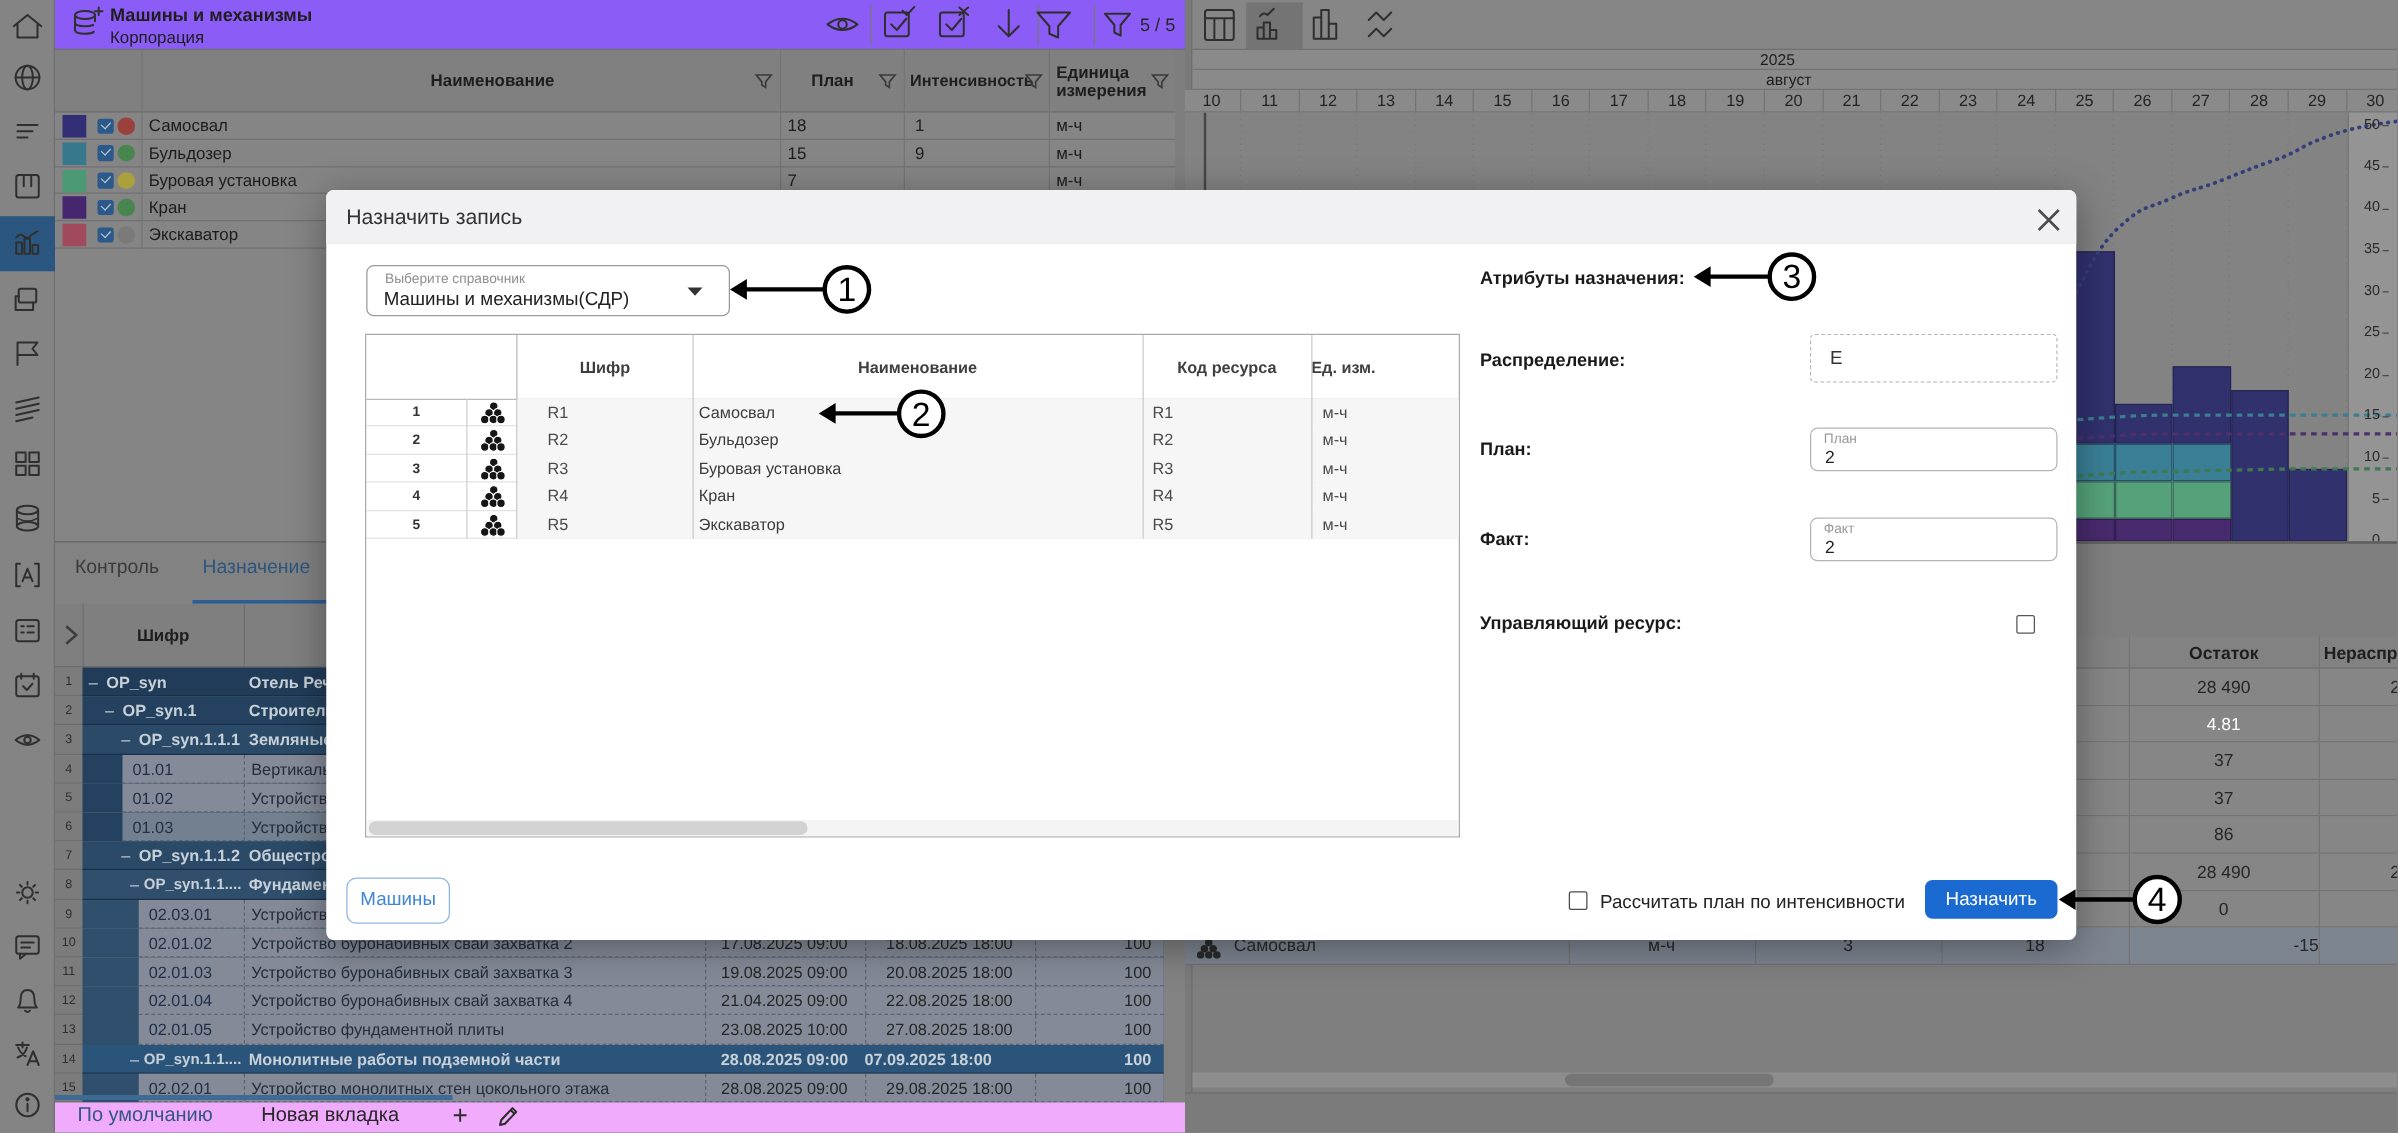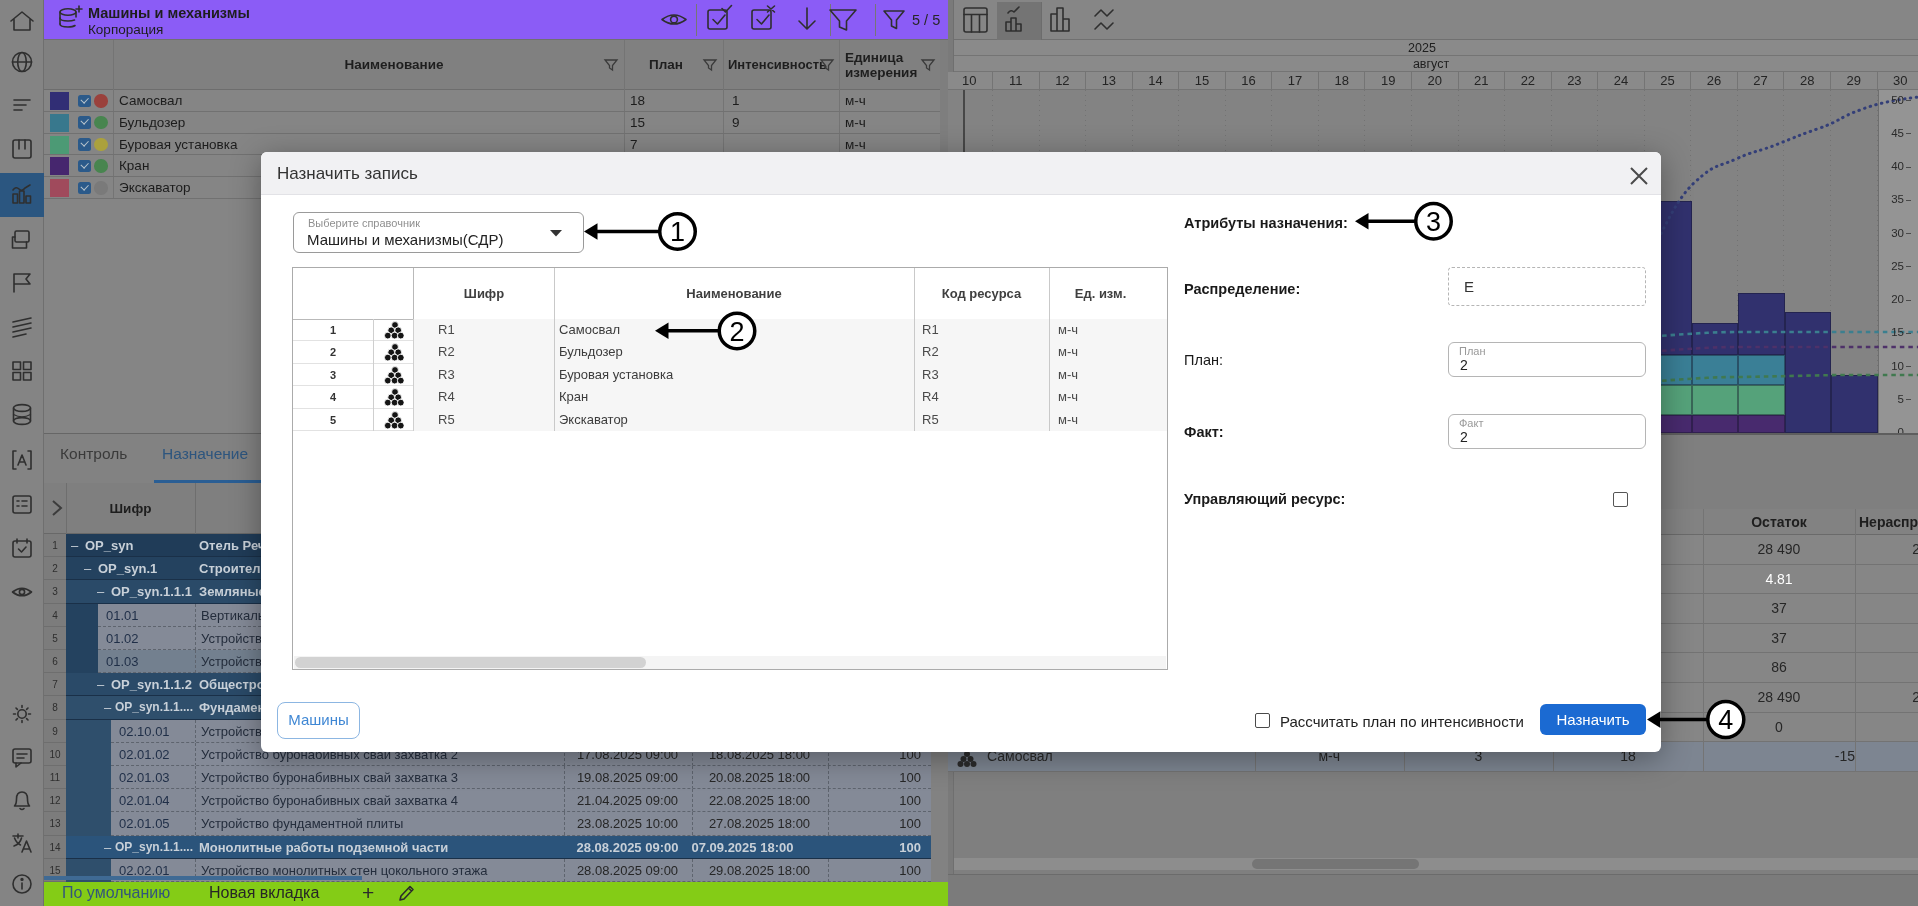--- a/index.html
+++ b/index.html
@@ -346,21 +346,21 @@
           <div class="tsum" style="background:#2f4f6c;">
             <span class="tdash" style="left:38px;">–</span>
             <span class="tcode" style="left:49px;width:80px;overflow:hidden;white-space:nowrap;font-size:12px;">OP_syn.1.1....</span>
             <span class="tname2">Фундаментные работы</span>
           </div>
         </div>
 <div class="trow" style="top:185.6px;">
           <div class="tnum">9</div>
           <div class="tleafbg" style="background:#2f4f6c;"></div>
           <div class="tleaf i9" style="left:67px;">
-            <span class="lcode" style="left:8px;">02.10.01</span>
+            <span class="lcode" style="left:8px;">02.03.01</span>
             <span class="lname" style="left:90px;">Устройство буронабивных свай захватка 1</span>
             <span class="ld1">17.08.2025 09:00</span>
             <span class="ld2">18.08.2025 18:00</span>
             <span class="lp">100</span>
           </div>
         </div>
 <div class="trow" style="top:208.8px;">
           <div class="tnum">10</div>
           <div class="tleafbg" style="background:#2f4f6c;"></div>
           <div class="tleaf i9" style="left:67px;">
@@ -423,21 +423,21 @@
             <span class="lname" style="left:90px;">Устройство монолитных стен цокольного этажа</span>
             <span class="ld1">28.08.2025 09:00</span>
             <span class="ld2">29.08.2025 18:00</span>
             <span class="lp">100</span>
           </div>
         </div>
 </div>
 
 <div class="ab" style="left:0;top:442px;width:318px;height:4px;background:#3f6a94;"></div>
 
-<div class="ab" style="left:0;top:448px;width:904px;height:25px;background:#84cc16;">
+<div class="ab" style="left:0;top:448px;width:904px;height:25px;background:#f0abfc;">
 <div class="ab" style="left:18px;top:2px;font-size:16px;color:#33567c;">По умолчанию</div>
 <div class="ab" style="left:165px;top:2px;font-size:16px;color:#262626;">Новая вкладка</div>
 <div class="ab" style="left:318px;top:-1px;font-size:21px;color:#2b2b2b;font-weight:300;">+</div>
 <svg class="ab" width="22" height="22" style="left:352px;top:1px;">
           <path d="M4 17 L5 13 L14 3.5 L17 6.5 L8 16 Z M12.5 5 L15.5 8" fill="none" stroke="#2b2b2b" stroke-width="1.6" stroke-linejoin="round"></path>
         </svg>
 </div>
 </div>
 
 <div class="ab" id="rp" style="left:948px;top:0;width:970px;height:906px;background:#7f7f7f;overflow:hidden;">
@@ -623,21 +623,21 @@
 <div class="ab" style="left:47px;top:65px;font-size:11px;color:#8f8f8f;">Выберите справочник</div>
 <div class="ab" style="left:46px;top:79px;font-size:15px;font-weight:500;color:#222;">Машины и механизмы(СДР)</div>
 <svg class="ab" width="14" height="8" style="left:288px;top:77px;">
         <path d="M1 1 L7 7.5 L13 1 Z" fill="#333"></path>
       </svg>
 
 <div class="ab" id="mtable" style="left:31px;top:115px;width:876px;height:403px;border:1px solid #ababab;font-size:13px;">
 <div class="ab" style="left:121px;top:0;width:140px;height:51px;line-height:51px;text-align:center;font-weight:600;color:#3f3f3f;">Шифр</div>
 <div class="ab" style="left:261px;top:0;width:360px;height:51px;line-height:51px;text-align:center;font-weight:600;color:#3f3f3f;">Наименование</div>
 <div class="ab" style="left:621px;top:0;width:135px;height:51px;line-height:51px;text-align:center;font-weight:600;color:#3f3f3f;">Код ресурса</div>
-<div class="ab" style="left:756px;top:0;width:103px;height:51px;line-height:51px;text-align:center;font-weight:600;color:#3f3f3f;">Ед. изм.</div>
+<div class="ab" style="left:756px;top:0;width:103px;height:51px;line-height:51px;text-align:left;font-weight:600;color:#3f3f3f;">Ед. изм.</div>
 <div class="ab" style="left:120px;top:0;width:1px;height:163px;background:#b9b9b9;"></div>
 <div class="ab" style="left:261px;top:0;width:1px;height:163px;background:#c9c9c9;z-index:2;"></div>
 <div class="ab" style="left:621px;top:0;width:1px;height:163px;background:#c9c9c9;z-index:2;"></div>
 <div class="ab" style="left:756px;top:0;width:1px;height:163px;background:#c9c9c9;z-index:2;"></div>
 <div class="ab" style="left:0;top:51px;width:874px;height:1px;background:#b9b9b9;"></div>
 <div class="mrow" style="top:51px;">
           <div class="mnum">1</div>
           <div class="mic">
             <svg width="20" height="19" viewBox="0 0 20 19">
               <g fill="#151515" stroke="#fff" stroke-width="0.9">
@@ -743,21 +743,21 @@
         </div>
 <div class="ab" style="left:1px;top:388px;width:872px;height:13px;background:#f4f4f4;">
           <div class="ab" style="left:1px;top:1px;width:351px;height:11px;background:#d2d2d2;border-radius:6px;"></div>
         </div>
 </div>
 
 <div class="ab" style="left:923px;top:63px;font-size:14.5px;font-weight:bold;color:#1a1a1a;">Атрибуты назначения:</div>
 <div class="ab" style="left:923px;top:129px;font-size:14.5px;font-weight:bold;color:#1a1a1a;">Распределение:</div>
 <div class="ab" style="left:1187px;top:115px;width:198px;height:39px;border:1px dashed #b5b5b5;border-radius:4px;"></div>
 <div class="ab" style="left:1203px;top:126px;font-size:15px;color:#333;">E</div>
-<div class="ab" style="left:923px;top:200px;font-size:14.5px;font-weight:normal;color:#1a1a1a;">План:</div>
+<div class="ab" style="left:923px;top:200px;font-size:14.5px;font-weight:bold;color:#1a1a1a;">План:</div>
 <div class="ab" style="left:1187px;top:190px;width:198px;height:35px;border:1px solid #b5b5b5;border-radius:6px;"></div>
 <div class="ab" style="left:1198px;top:193px;font-size:11px;color:#999;">План</div>
 <div class="ab" style="left:1199px;top:205px;font-size:14px;color:#222;">2</div>
 <div class="ab" style="left:923px;top:272px;font-size:14.5px;font-weight:bold;color:#1a1a1a;">Факт:</div>
 <div class="ab" style="left:1187px;top:262px;width:198px;height:35px;border:1px solid #b5b5b5;border-radius:6px;"></div>
 <div class="ab" style="left:1198px;top:265px;font-size:11px;color:#999;">Факт</div>
 <div class="ab" style="left:1199px;top:277px;font-size:14px;color:#222;">2</div>
 <div class="ab" style="left:923px;top:339px;font-size:14.5px;font-weight:bold;color:#1a1a1a;">Управляющий ресурс:</div>
 <div class="ab" style="left:1352px;top:340px;width:15px;height:15px;border:1.8px solid #555;border-radius:2px;"></div>
 

